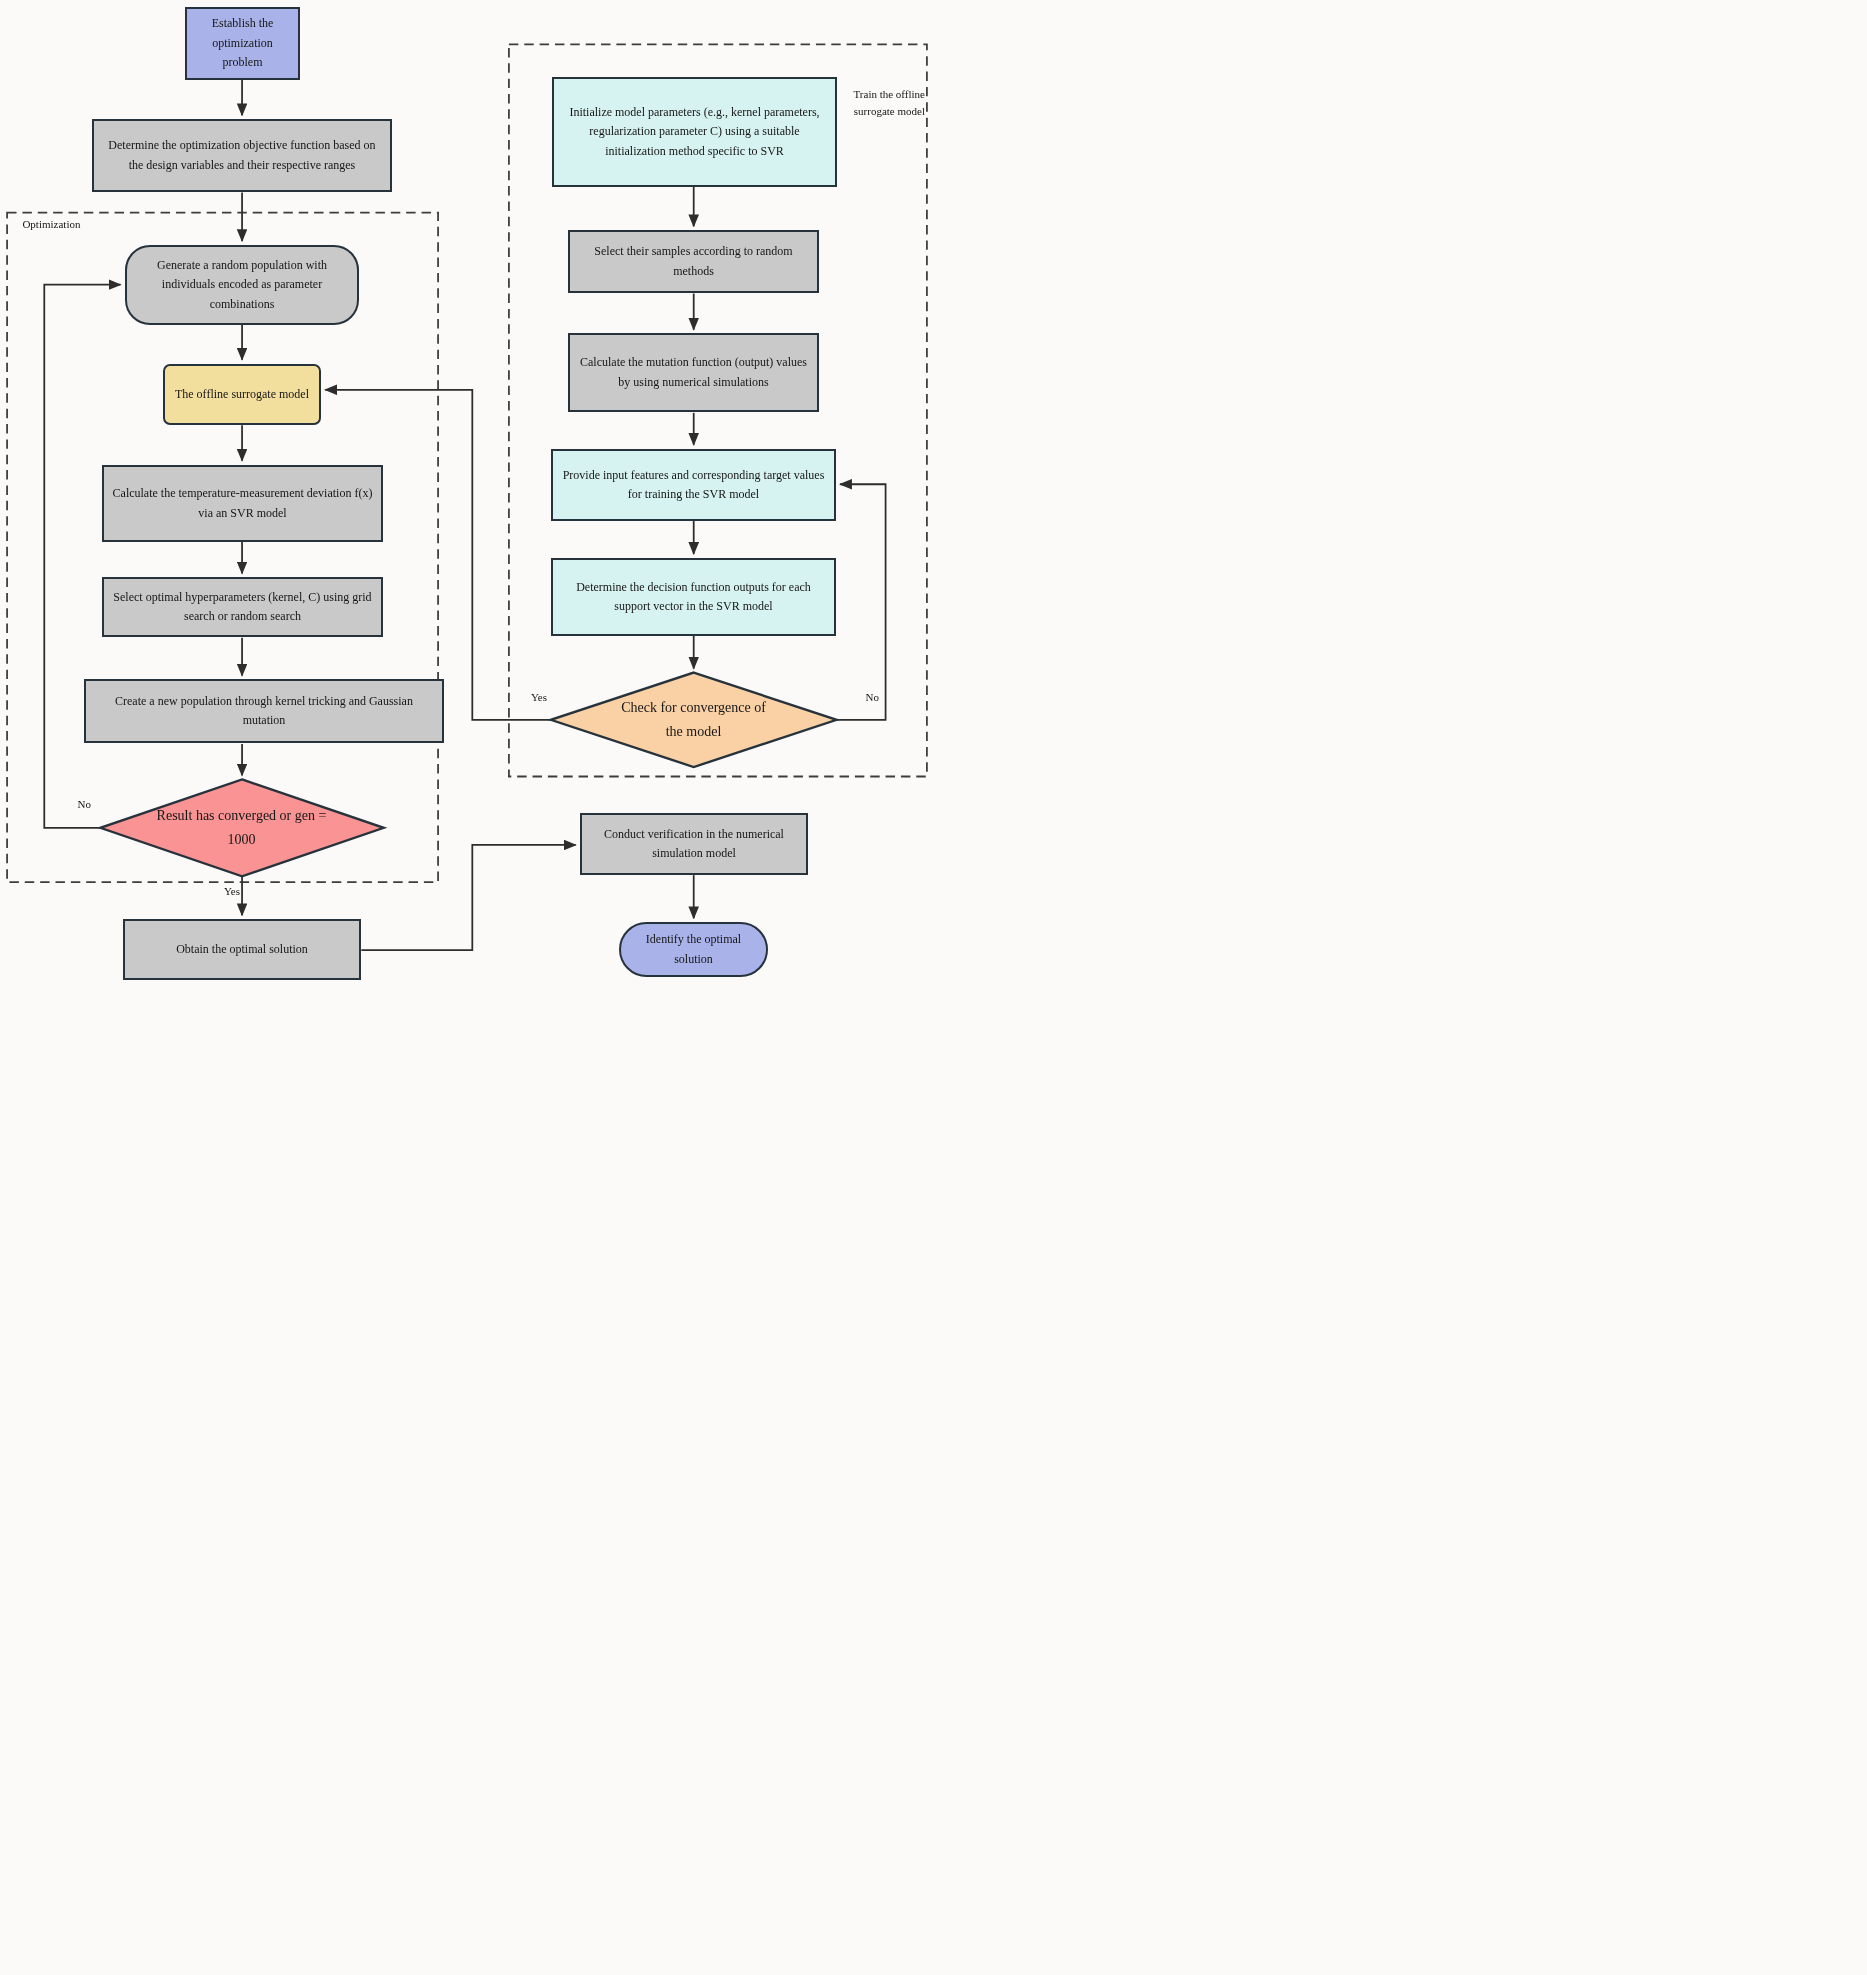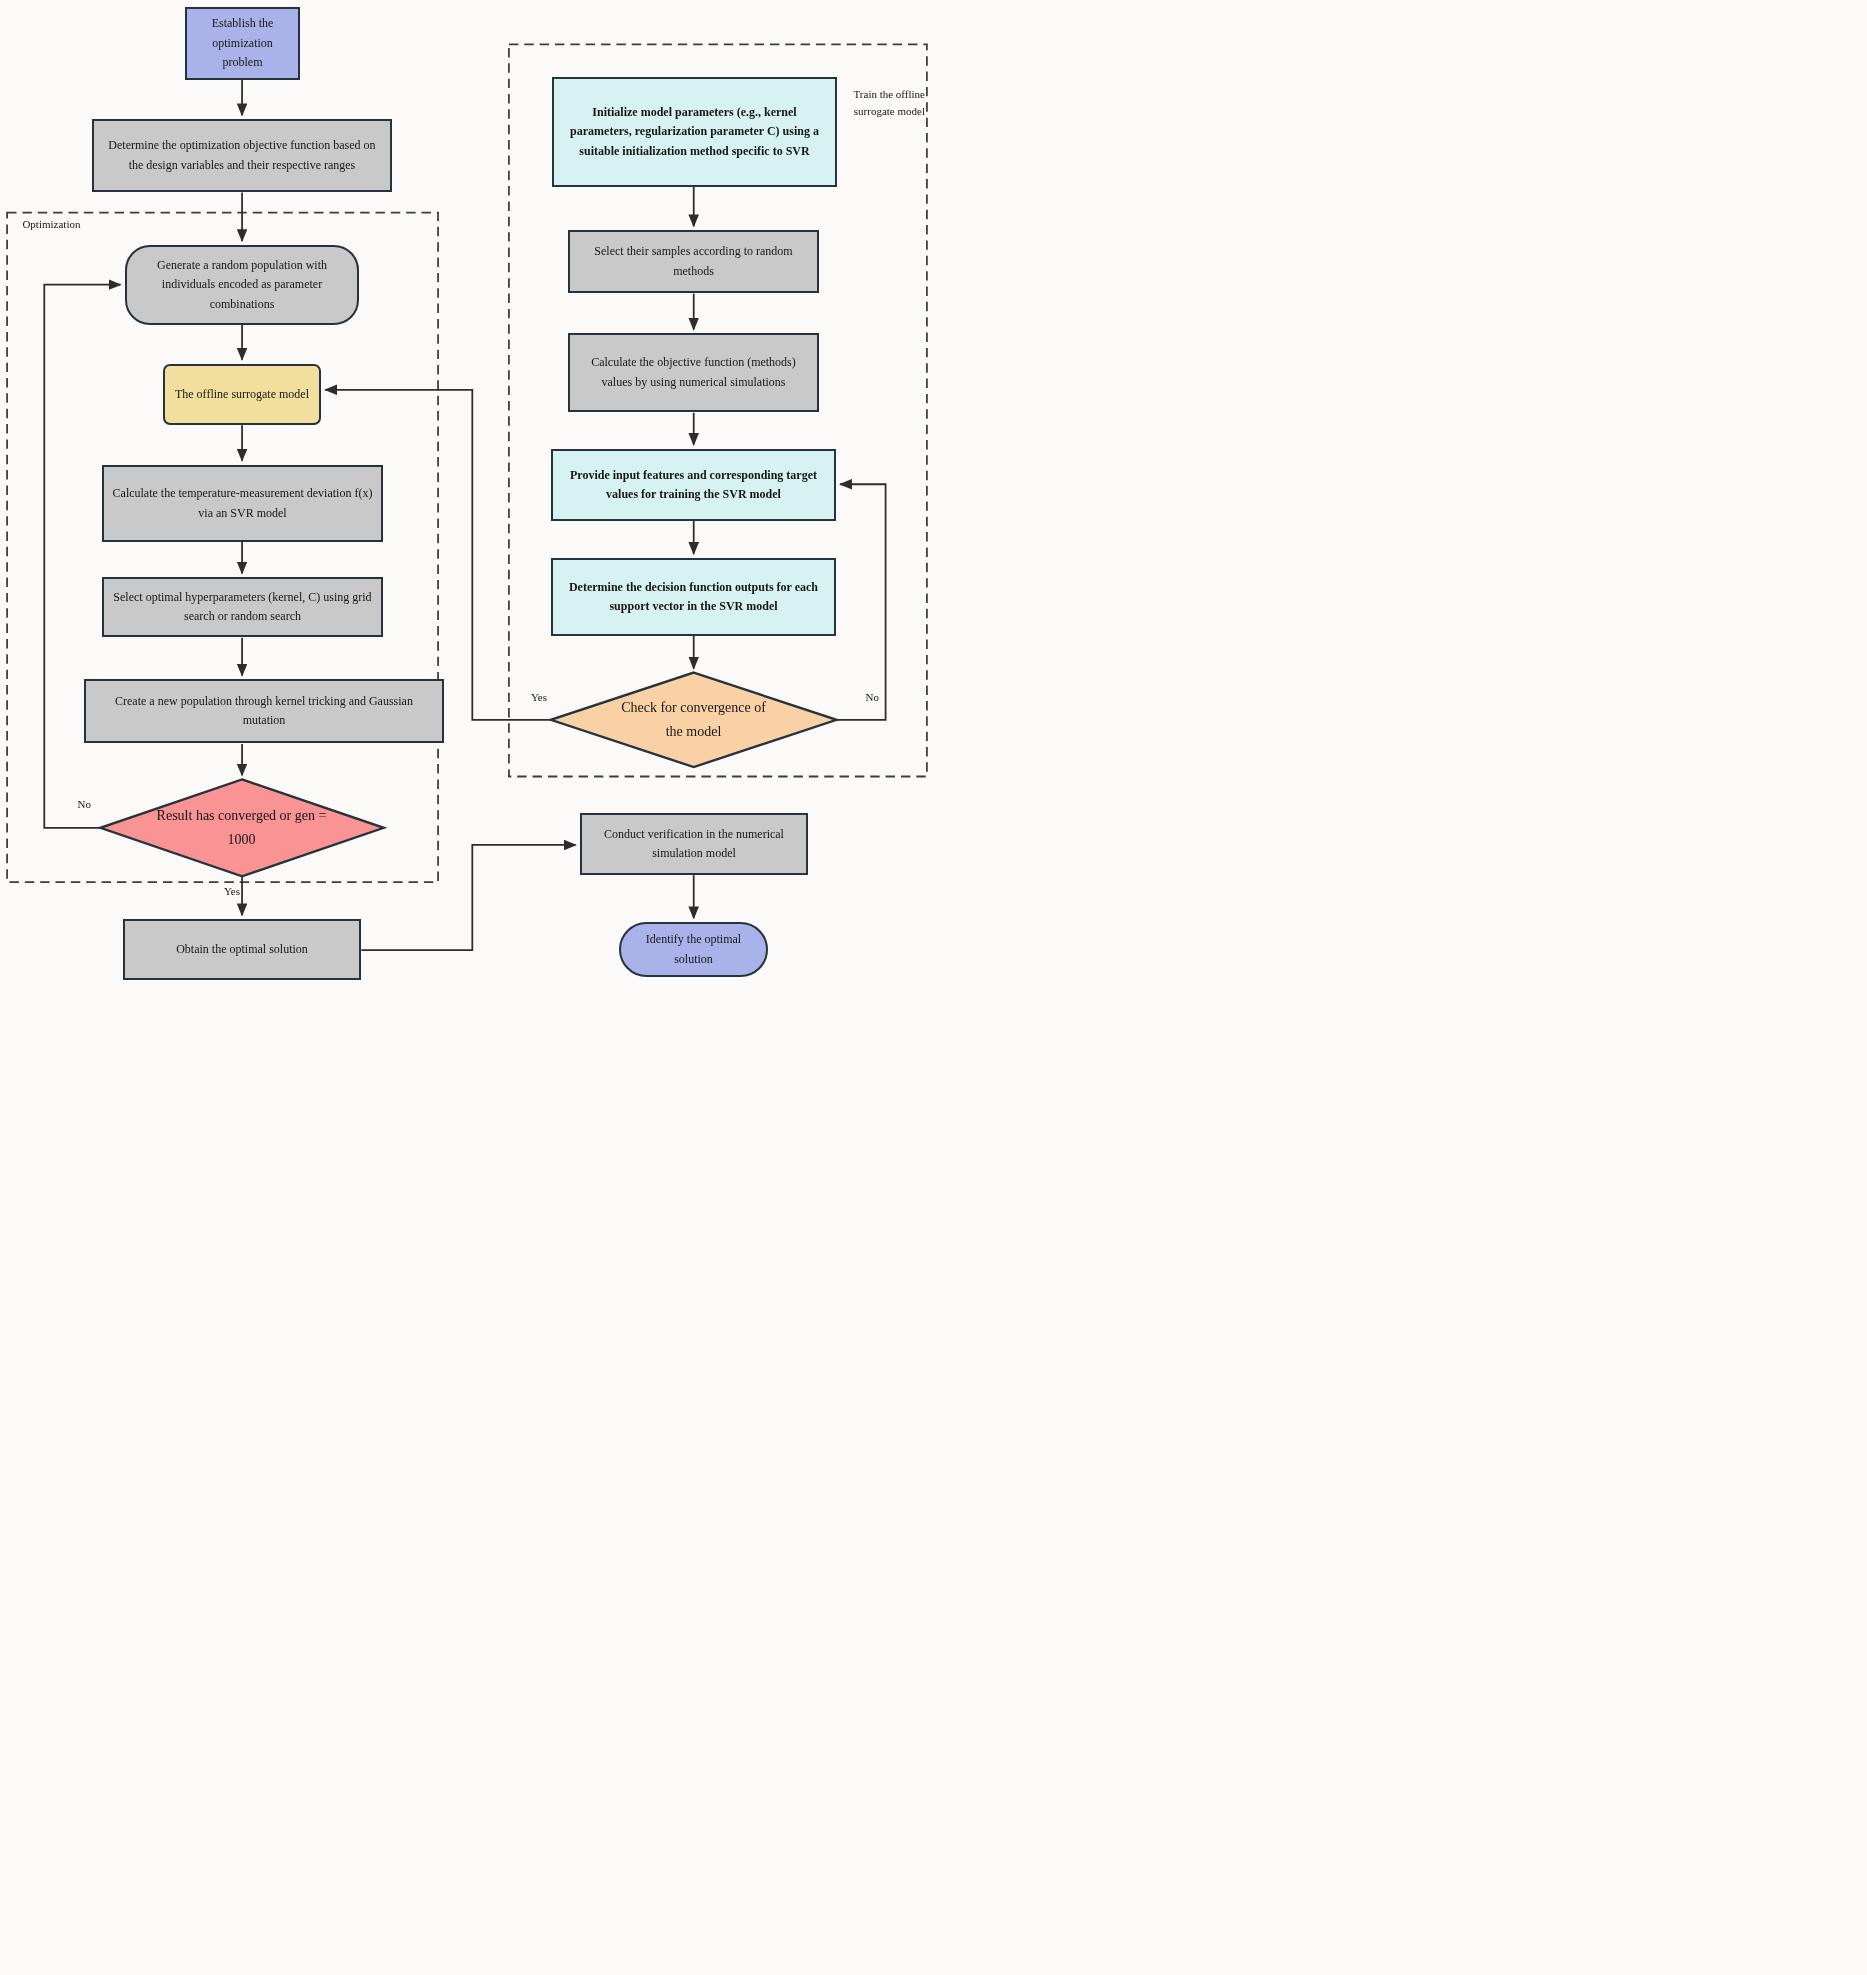--- a/index.html
+++ b/index.html
@@ -12,21 +12,21 @@
   #wires { position:absolute; left:0; top:0; z-index:1; }
   .node {
     position:absolute; z-index:2;
     display:flex; align-items:center; justify-content:center;
     text-align:center; box-sizing:border-box;
     border:2.4px solid #26323c; background:#c9c9c9;
     font-size:12px; line-height:1.62; padding:1.2px 8.3px;
   }
   .node.blue   { background:#a9b3e9; }
   .node.yellow { background:#f3df9d; border-radius:7px; }
-  .node.cyan   { background:#d7f3f1;font-weight:bold; }
+  .node.cyan   { background:#d7f3f1; }
   .node.stadium{ background:#a9b3e9; border-radius:28px; }
   .dlabel {
     position:absolute; z-index:3;
     display:flex; align-items:center; justify-content:center;
     text-align:center; font-size:14px; line-height:1.7;
   }
   .rlabel {
     position:absolute; z-index:3;
     font-size:11px; text-align:right; line-height:1.55;
   }
@@ -83,21 +83,21 @@
   <div class="node" style="left:125px; top:245px; width:234px; height:80px;border-radius:25px;">Generate a random population with individuals encoded as parameter combinations</div>
   <div class="node yellow" style="left:163px; top:364px; width:158px; height:61px;">The offline surrogate model</div>
   <div class="node" style="left:102px; top:465px; width:281px; height:77px;">Calculate the temperature-measurement deviation f(x) via an SVR model</div>
   <div class="node" style="left:102px; top:577px; width:281px; height:60px;">Select optimal hyperparameters (kernel, C) using grid search or random search</div>
   <div class="node" style="left:84px; top:679px; width:360px; height:64px;">Create a new population through kernel tricking and Gaussian mutation</div>
   <div class="dlabel" style="left:153px; top:791px; width:177px; height:73px;">Result has converged or gen = 1000</div>
   <div class="node" style="left:123px; top:919px; width:238px; height:61px;">Obtain the optimal solution</div>
 
   <div class="node cyan" style="left:552px; top:77px; width:285px; height:110px;">Initialize model parameters (e.g., kernel parameters, regularization parameter C) using a suitable initialization method specific to SVR</div>
   <div class="node" style="left:568px; top:230px; width:251px; height:63px;">Select their samples according to random methods</div>
-  <div class="node" style="left:568px; top:333px; width:251px; height:79px;">Calculate the objective function (methods) values by using numerical simulations</div>
+  <div class="node" style="left:568px; top:333px; width:251px; height:79px;">Calculate the mutation function (output) values by using numerical simulations</div>
   <div class="node cyan" style="left:551px; top:449px; width:285px; height:72px;">Provide input features and corresponding target values for training the SVR model</div>
   <div class="node cyan" style="left:551px; top:558px; width:285px; height:78px;">Determine the decision function outputs for each support vector in the SVR model</div>
   <div class="dlabel" style="left:611px; top:685px; width:165px; height:70px;">Check for convergence of the model</div>
   <div class="node" style="left:580px; top:813px; width:228px; height:62px;">Conduct verification in the numerical simulation model</div>
   <div class="node stadium" style="left:619px; top:922px; width:149px; height:55px;">Identify the optimal solution</div>
 
   <div class="rlabel" style="left:56px;  top:796px; width:35px;">No</div>
   <div class="rlabel" style="left:205px; top:883px; width:35px;">Yes</div>
   <div class="rlabel" style="left:512px; top:689px; width:35px;">Yes</div>
   <div class="rlabel" style="left:844px; top:689px; width:35px;">No</div>

